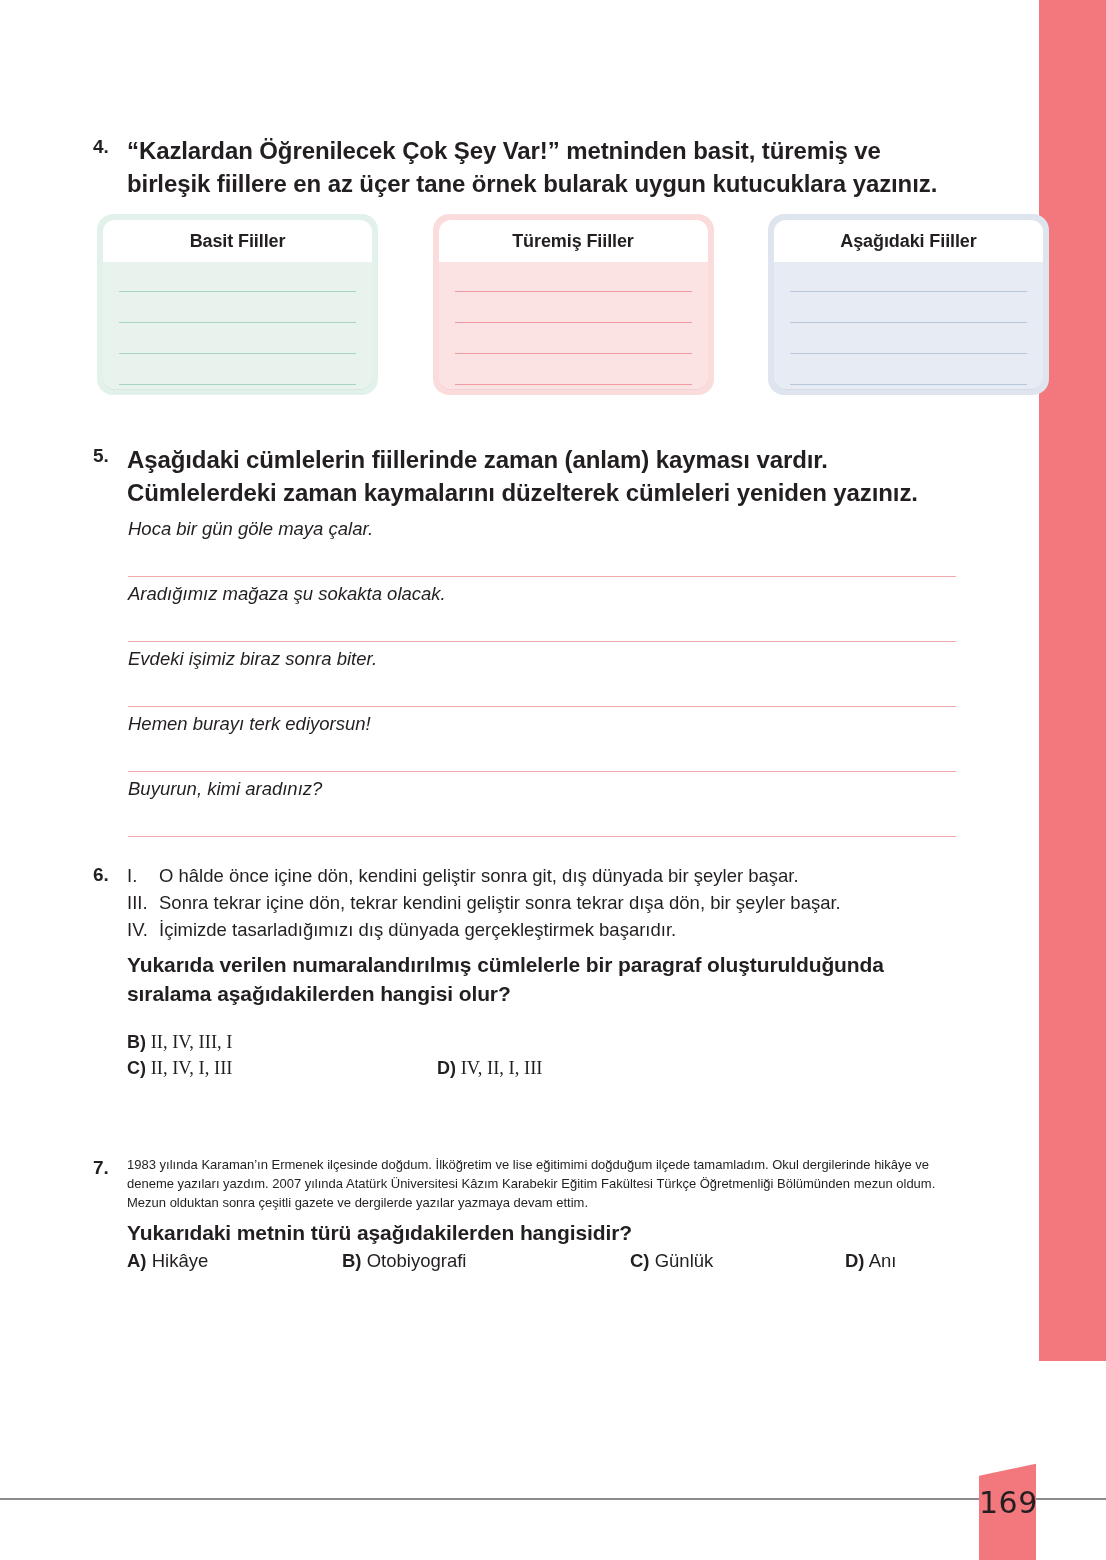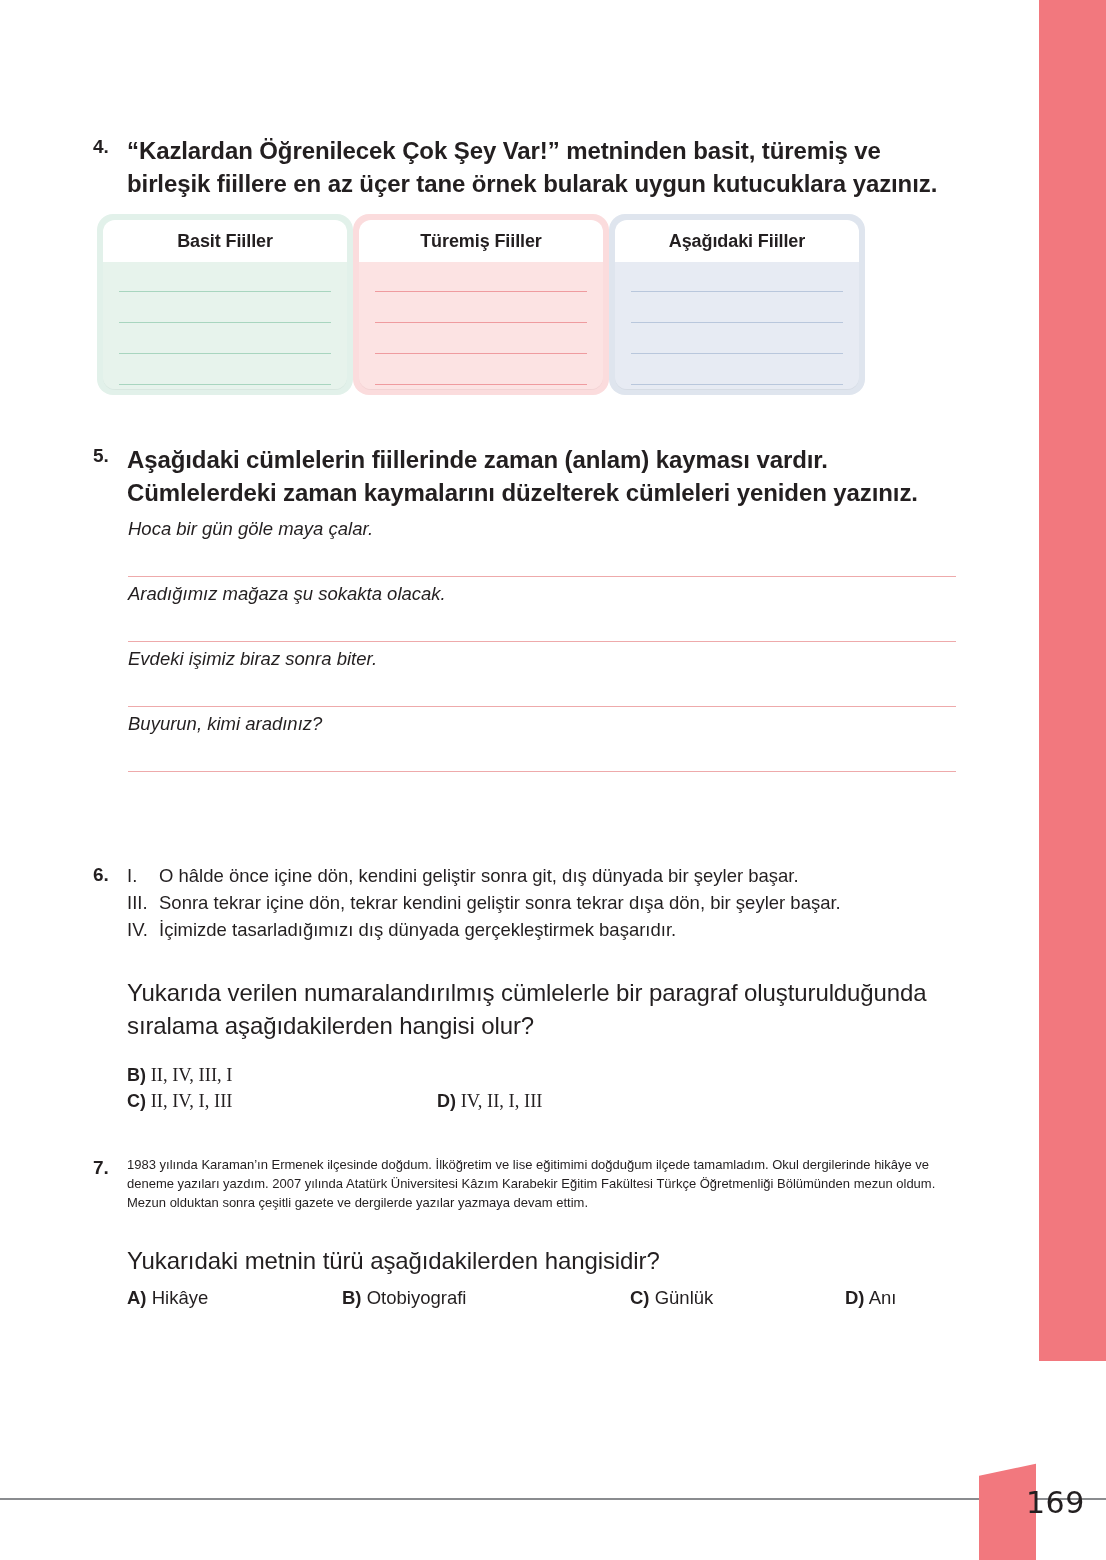--- a/index.html
+++ b/index.html
@@ -56,21 +56,20 @@
     position: absolute;
     left: 0;
     right: 0;
     top: 22px;
     text-align: center;
     font-size: 30px;
     font-weight: 400;
     color: #231f20;
     letter-spacing: 0.5px;
     font-family: "DejaVu Sans", sans-serif;
-    margin-left: 47px;
   }
 
   
   .page {
     position: absolute;
     left: 0;
     top: 0;
     width: 1039px;
     height: 1560px;
   }
@@ -107,21 +106,21 @@
     line-height: 1.47;
   }
 
   
   #q4 { top: 134px; }
 
   .cards {
     position: absolute;
     left: 97px;
     top: 214px;
-    width: 768px;
+    width: 952px;
     display: flex;
     justify-content: space-between;
   }
   .card {
     width: 281px;
     border-radius: 16px;
     padding: 6px;
     box-sizing: border-box;
   }
   .card-inner {
@@ -206,23 +205,23 @@
     font-size: 18.5px;
     line-height: 1.47;
   }
   .roman-item .rn {
     flex: 0 0 auto;
     width: 32px;
   }
   .roman-item .rt { flex: 1 1 auto; }
 
   .lead-in {
-    margin-top: 32px;
-    font-weight: normal;
-    font-size: 24px;
+    margin-top: 7px;
+    font-weight: bold;
+    font-size: 21px;
     line-height: 1.38;
     letter-spacing: -0.1px;
   }
 
   .choices-2col {
     margin-top: 20px;
     width: 620px;
   }
   .choices-2col .crow {
     display: flex;
@@ -235,21 +234,21 @@
   }
   .choices-2col .choice .lbl {
     font-weight: bold;
     font-family: "Liberation Sans", "DejaVu Sans", sans-serif;
     font-size: 18px;
   }
 
   
   #q7 { top: 1155px; }
   .choices-1row {
-    margin-top: 8px;
+    margin-top: 0;
     display: flex;
   }
   .choices-1row .choice {
     font-size: 18.5px;
     line-height: 1.45;
   }
   .choices-1row .choice .lbl { font-weight: bold; }
   .choices-1row .choice:nth-child(1) { width: 215px; }
   .choices-1row .choice:nth-child(2) { width: 288px; }
   .choices-1row .choice:nth-child(3) { width: 215px; }
@@ -329,20 +328,24 @@
     <div class="answer-line">
       <div class="sentence">Hoca bir gün göle maya çalar.</div>
       <div class="writing-rule"></div>
     </div>
     <div class="answer-line">
       <div class="sentence">Aradığımız mağaza şu sokakta olacak.</div>
       <div class="writing-rule"></div>
     </div>
     <div class="answer-line">
       <div class="sentence">Evdeki işimiz biraz sonra biter.</div>
+      <div class="writing-rule"></div>
+    </div>
+    <div class="answer-line">
+      <div class="sentence">Hemen burayı terk ediyorsun!</div>
       <div class="writing-rule"></div>
     </div>
     <div class="answer-line">
       <div class="sentence">Buyurun, kimi aradınız?</div>
       <div class="writing-rule"></div>
     </div>
   </div>
 
   <div class="q" id="q6">
     <div class="q-row">

